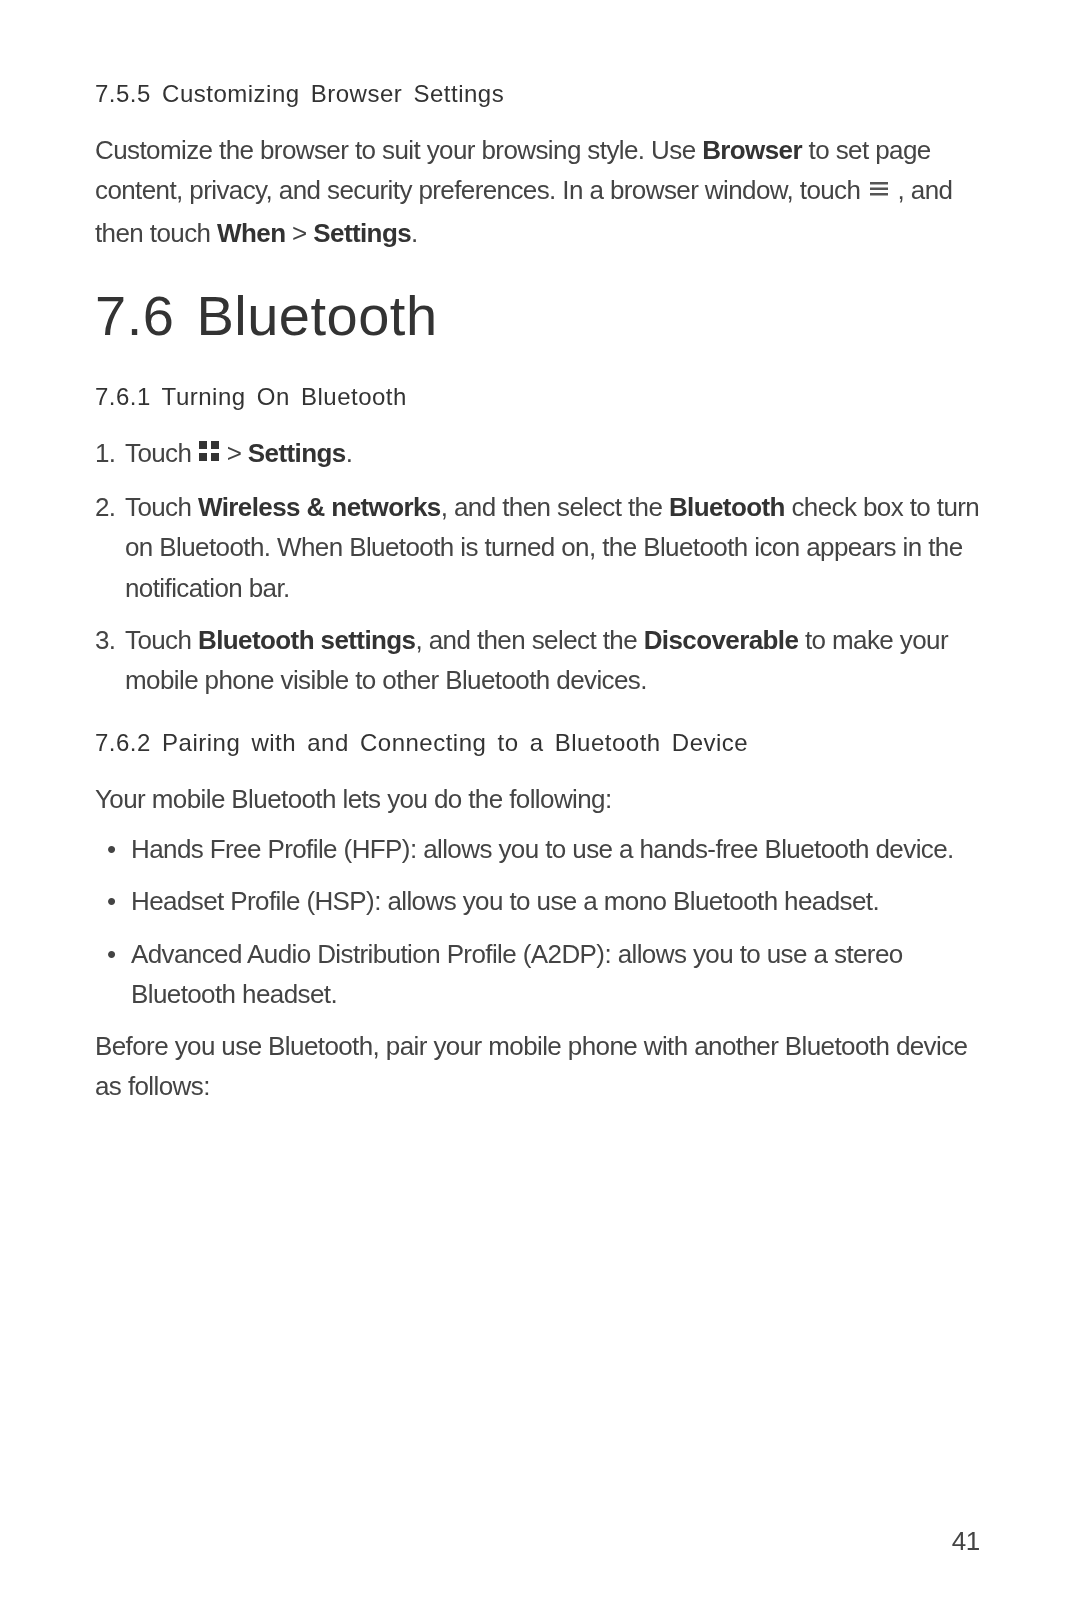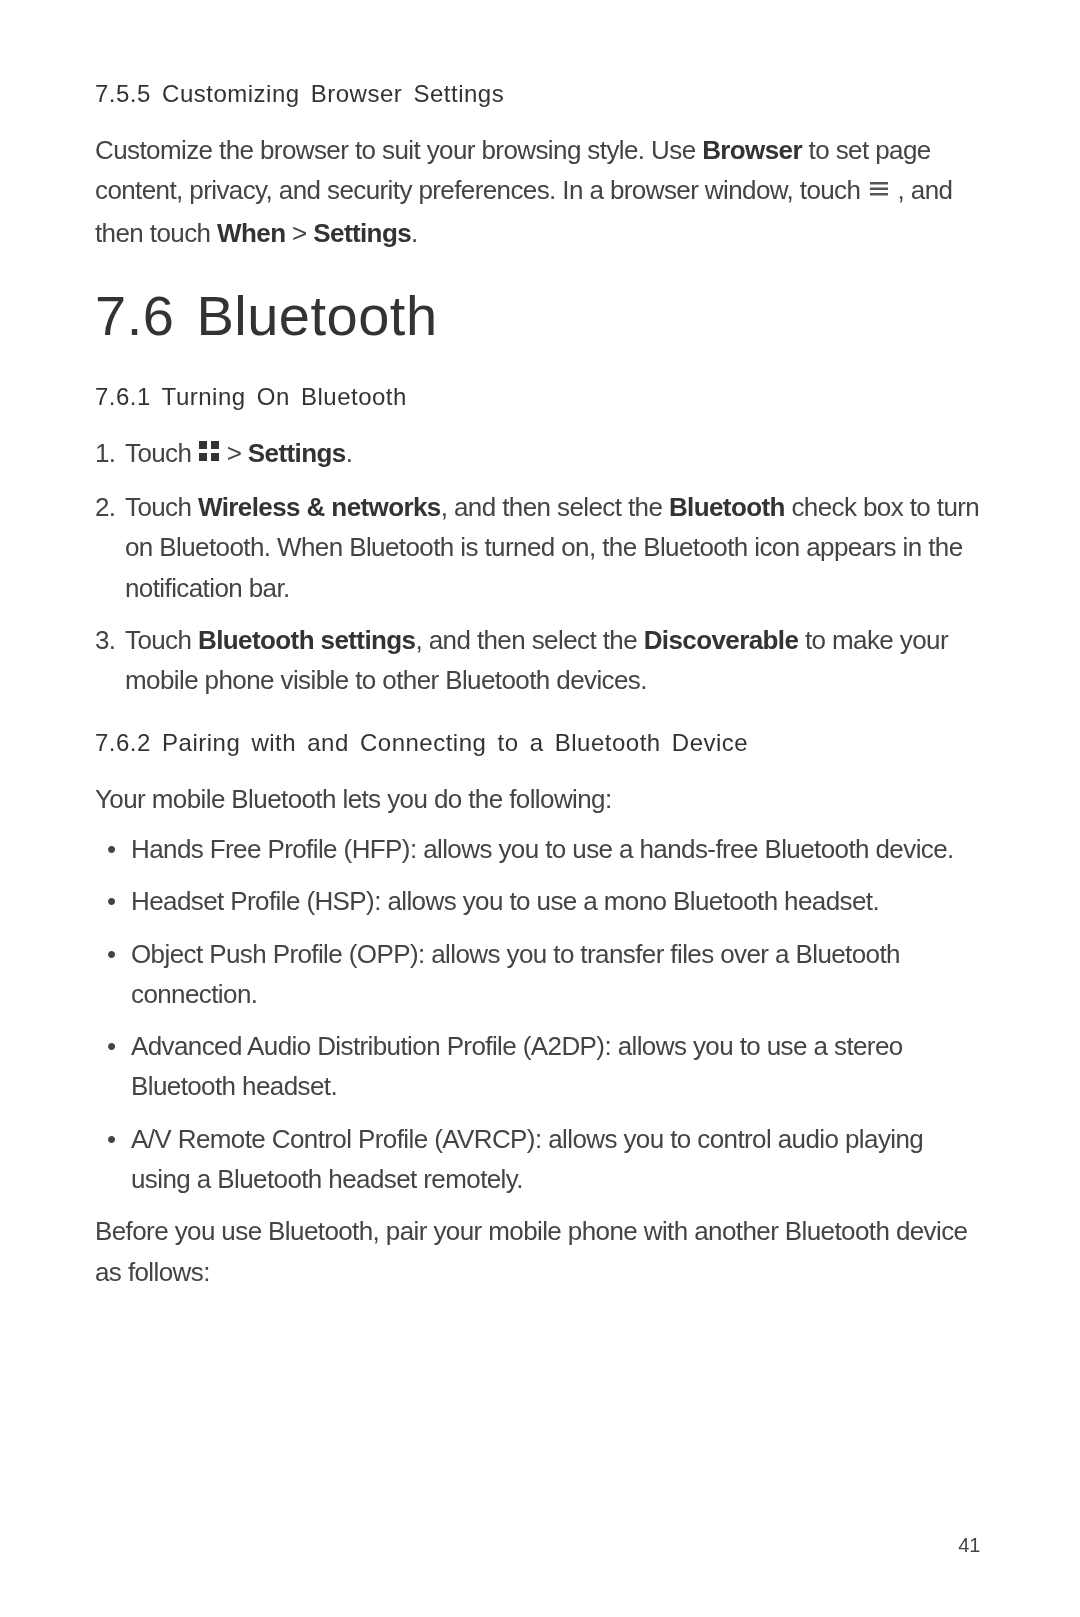--- a/index.html
+++ b/index.html
@@ -71,21 +71,21 @@
     position: absolute;
     left: 12px;
     top: 0;
     font-size: 26px;
     color: #444;
   }
   .page-number {
     position: absolute;
     bottom: 60px;
     right: 100px;
-    font-size: 20px;
+    font-size: 26px;
     color: #444;
   }
 </style>
 </head>
 <body>
 
 <div class="page">
 
   <div class="section">
     <div class="h3">7.5.5  Customizing Browser Settings</div>
@@ -125,21 +125,19 @@
       </li>
     </ol>
   </div>
 
   <div class="section">
     <div class="h3">7.6.2  Pairing with and Connecting to a Bluetooth Device</div>
     <div class="body">Your mobile Bluetooth lets you do the following:</div>
     <ul>
       <li class="ul-item">Hands Free Profile (HFP): allows you to use a hands-free Bluetooth device.</li>
       <li class="ul-item">Headset Profile (HSP): allows you to use a mono Bluetooth headset.</li>
-      <li class="ul-item">Object Push Profile (OPP): allows you to transfer files over a Bluetooth connection.</li>
       <li class="ul-item">Advanced Audio Distribution Profile (A2DP): allows you to use a stereo Bluetooth headset.</li>
-      <li class="ul-item">A/V Remote Control Profile (AVRCP): allows you to control audio playing using a Bluetooth headset remotely.</li>
     </ul>
     <div class="body">Before you use Bluetooth, pair your mobile phone with another Bluetooth device as follows:</div>
   </div>
 
   <div class="page-number">41</div>
 </div>
 
 </body></html>

